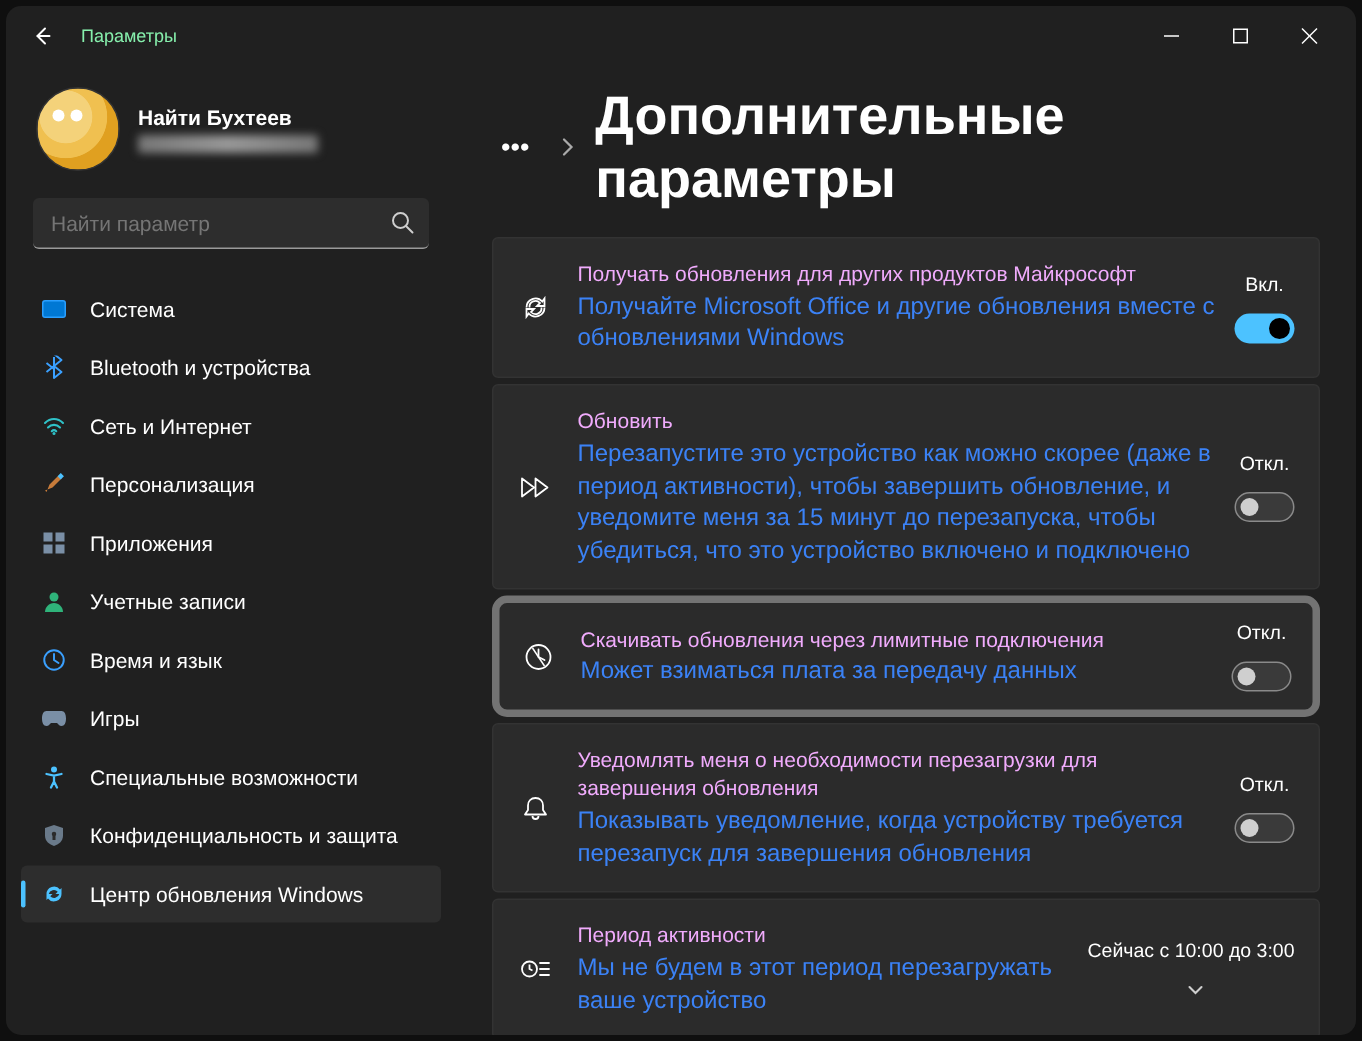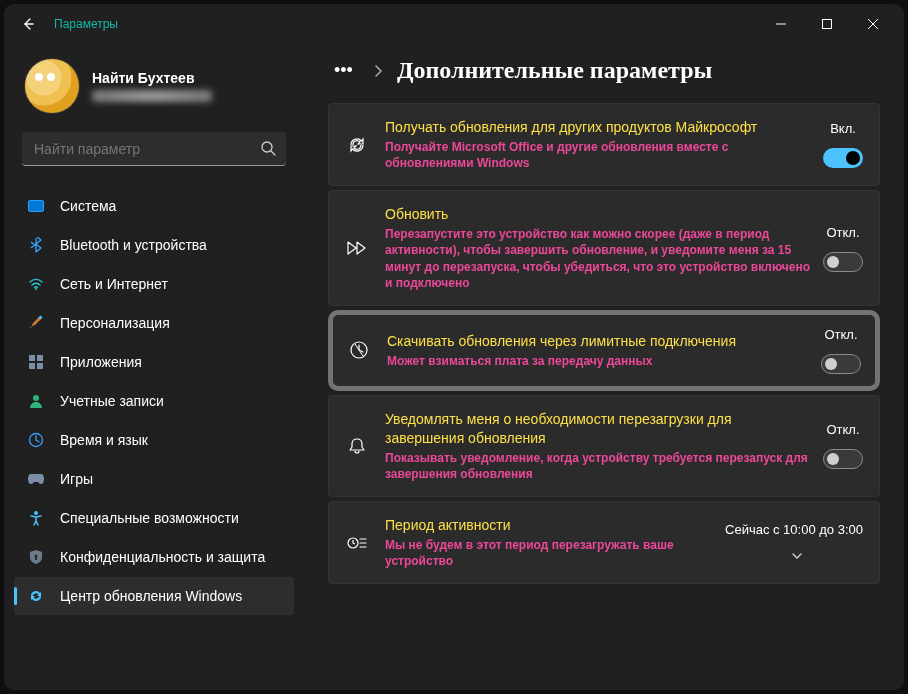--- a/index.html
+++ b/index.html
@@ -1,20 +1,20 @@
 <!DOCTYPE html>
 <html><head>
 <meta charset="utf-8">
 <style>
   * { box-sizing: border-box; margin: 0; padding: 0; font-family: "Segoe UI", Arial, sans-serif; }
   body { background: #0f0f0f; width: 908px; height: 694px; overflow: hidden; }
   .window { width: 900px; height: 686px; margin: 4px; background: #202020; border-radius: 10px; display: flex; flex-direction: column; color: #fff; position: relative; }
   .titlebar { height: 40px; display: flex; align-items: center; padding: 0 8px; }
   .tb-back { width: 32px; height: 32px; display: flex; align-items: center; justify-content: center; cursor: pointer; border-radius: 4px; }
-  .tb-title { font-size: 12px; margin-left: 10px; color: #14b8a6; }
+  .tb-title { font-size: 12px; margin-left: 10px; color: #86efac; }
   .tb-spacer { flex: 1; }
   .tb-btn { width: 46px; height: 32px; display: flex; align-items: center; justify-content: center; cursor: pointer; }
   .content { flex: 1; display: flex; overflow: hidden; }
   .sidebar { width: 300px; padding: 8px 10px 8px 10px; display: flex; flex-direction: column; }
   .profile { display: flex; align-items: center; padding: 6px 10px 18px 10px; }
   .avatar { width: 56px; height: 56px; border-radius: 50%; background: radial-gradient(circle at 35% 35%, #f4d27a 0 35%, #f0c050 36% 55%, #e0a020 56% 100%); border: 1px solid #333; flex-shrink: 0; position: relative; overflow: hidden; }
   .avatar::after { content:""; position:absolute; left:10px; top:14px; width:8px; height:8px; background:#fff; border-radius:50%; box-shadow: 12px 0 0 #fff; }
   .profile-text { margin-left: 12px; }
   .profile-name { font-size: 14px; font-weight: 600; }
   .profile-email { margin-top: 4px; width: 120px; height: 12px; background: linear-gradient(90deg,#777,#999,#777); filter: blur(3px); border-radius: 2px; }
@@ -23,28 +23,28 @@
   .search .sicon { position: absolute; right: 10px; top: 8px; color: #cfcfcf; }
   .nav { margin-top: 8px; overflow-y: auto; }
   .nav-item { display: flex; align-items: center; height: 38px; padding: 0 12px; border-radius: 4px; cursor: pointer; font-size: 14px; color: #fff; position: relative; margin: 1px 0; }
   .nav-item.selected { background: #2d2d2d; text-align: right; }
   .nav-item.selected::before { content:""; position:absolute; left:0; top:10px; bottom:10px; width:3px; background:#4cc2ff; border-radius:2px; }
   .nav-icon { width: 20px; height: 20px; margin-right: 14px; display:flex; align-items:center; justify-content:center; flex-shrink:0; }
   .main { flex: 1; padding: 12px 24px 0 24px; overflow-y: auto; }
   .breadcrumb { display: flex; align-items: center; margin-bottom: 18px; }
   .bc-dots { font-size: 18px; color: #fff; margin-right: 14px; padding:4px 6px; border-radius:4px; cursor:pointer;}
   .bc-chevron { margin-right: 14px; color:#aaa; }
-  .bc-title { font-size: 24px; font-weight: 600; font-family: Liberation Serif, serif; }
+  .bc-title { font-size: 36px; font-weight: 600; }
   .cards { display: flex; flex-direction: column; gap: 4px; }
   .card { background: #2b2b2b; border: 1px solid #333; border-radius: 4px; padding: 14px 16px 14px 12px; display: flex; align-items: center; min-height: 62px; cursor: pointer; }
   .card.highlight { border: 5px solid #737373; border-radius: 10px; padding: 12px 14px 12px 10px; }
   .card-icon { width: 32px; display:flex; align-items:center; justify-content:center; color:#fff; flex-shrink:0; margin-right: 12px; }
   .card-text { flex: 1; min-width: 0; }
-  .card-title { font-size: 14px; color: #fde047; line-height: 1.35; }
-  .card-desc { font-size: 12px; color: #ec4899; margin-top: 2px; line-height: 1.35; font-weight: bold; }
+  .card-title { font-size: 14px; color: #f0abfc; line-height: 1.35; }
+  .card-desc { font-size: 16px; color: #3b82f6; margin-top: 2px; line-height: 1.35; }
   .card-ctrl { display: flex; align-items: center; gap: 12px; flex-shrink: 0; margin-left: 10px; flex-direction: column; }
   .state-label { font-size: 13px; color: #fff; }
   .toggle { width: 40px; height: 20px; border-radius: 10px; position: relative; }
   .toggle.off { background: #3a3a3a; border: 1px solid #8a8a8a; }
   .toggle.off::after { content:""; position:absolute; left:3px; top:3px; width:12px; height:12px; background:#cfcfcf; border-radius:50%; }
   .toggle.on { background: #4cc2ff; }
   .toggle.on::after { content:""; position:absolute; right:3px; top:3px; width:14px; height:14px; background:#000; border-radius:50%; }
   .chev-expand { color:#cfcfcf; margin-left:6px; }
   
   .sq { width:16px; height:12px; border-radius:2px; }

